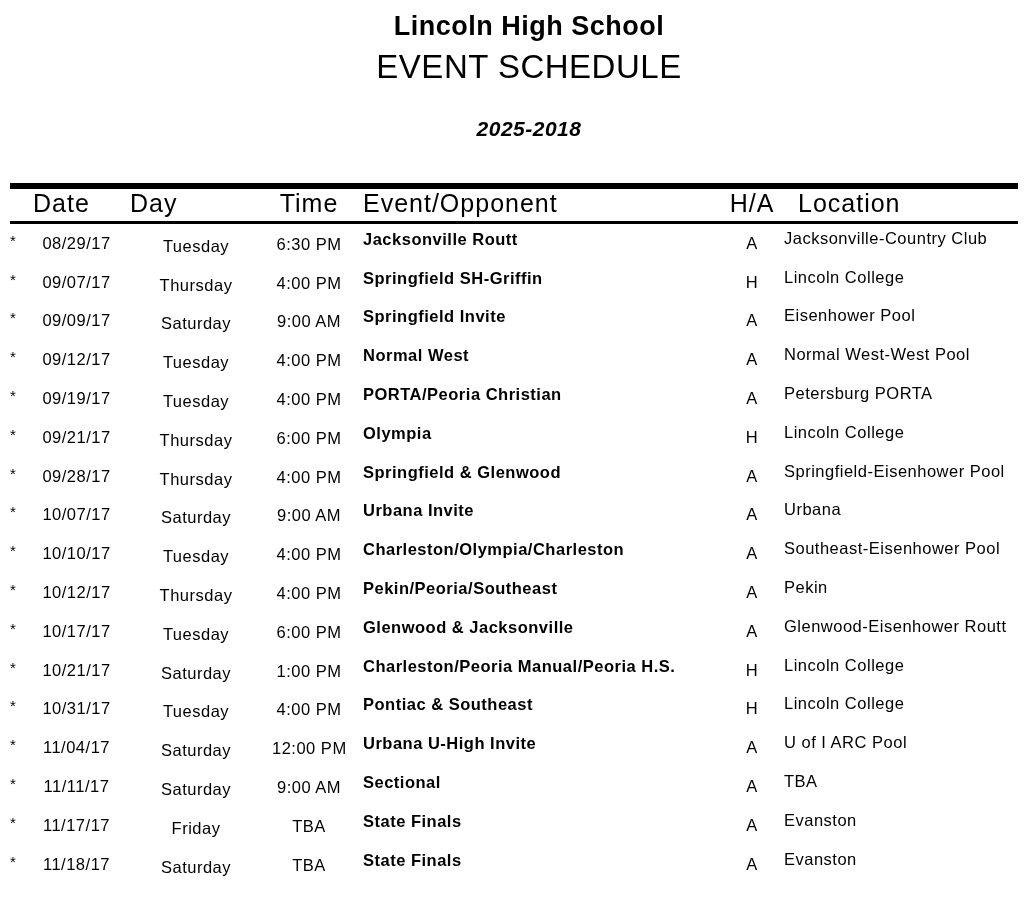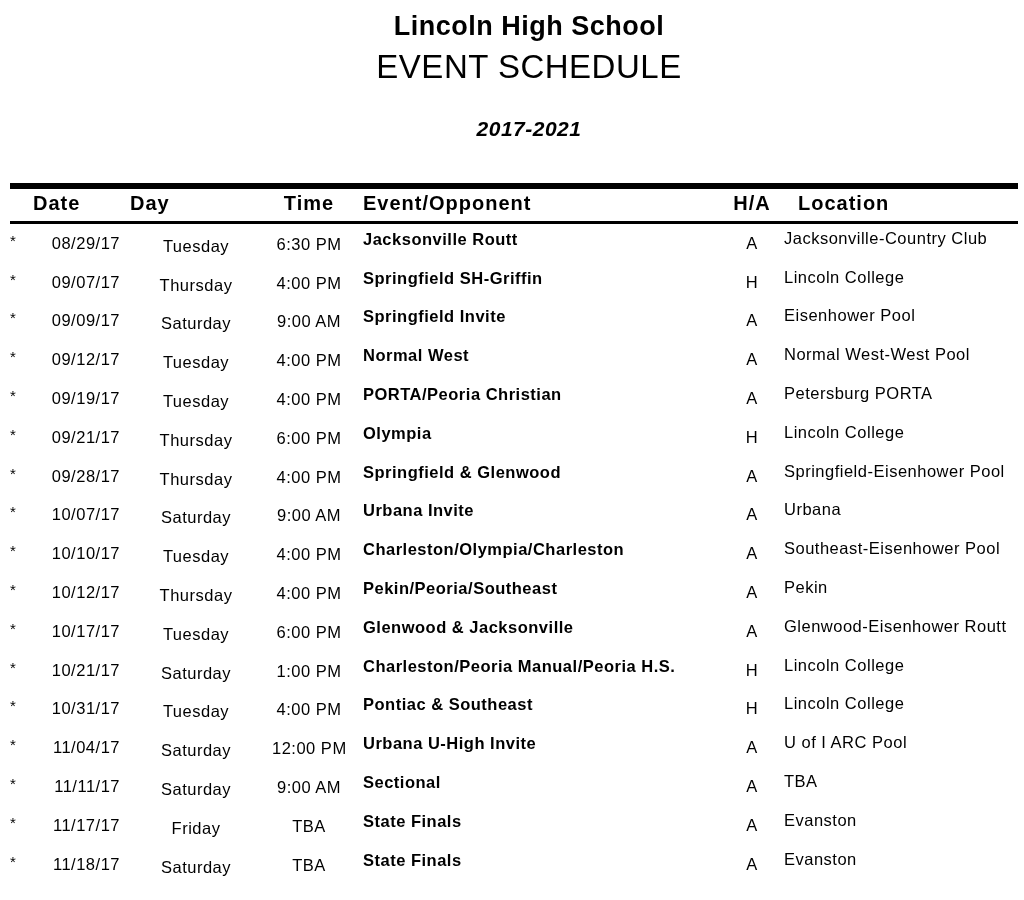--- a/index.html
+++ b/index.html
@@ -45,22 +45,22 @@
   col.w-date  { width: 90px; }
   col.w-day   { width: 152px; }
   col.w-time  { width: 74px; }
   col.w-event { width: 380px; }
   col.w-ha    { width: 52px; }
   col.w-loc   { width: 240px; }
 
   thead tr { height: 35px; }
   thead th {
     padding: 0;
-    font-size: 20px;
-    font-weight: bold;
+    font-size: 25px;
+    font-weight: normal;
     letter-spacing: 1px;
     vertical-align: middle;
     white-space: nowrap;
     transform: translateY(-3px);
   }
   th.c-date  { text-align: left; padding-left: 3px; }
   th.c-day   { text-align: left; padding-left: 10px; }
   th.c-time  { text-align: center; }
   th.c-event { text-align: left; padding-left: 17px; margin-top: 7px; }
   th.c-ha    { text-align: center; }
@@ -68,35 +68,35 @@
 
   tbody td {
     height: 38.8px;
     padding: 0;
     font-size: 16.5px;
     letter-spacing: 0.5px;
     vertical-align: middle;
     white-space: nowrap;
   }
   td.c-star  { text-align: left; font-size: 15px; transform: translateY(-3px); }
-  td.c-date  { text-align: right; padding-left: 3px; }
+  td.c-date  { text-align: center; padding-left: 3px; }
   td.c-day   { text-align: center; transform: translateY(3px); }
   td.c-time  { text-align: center; transform: translateY(1px); }
   td.c-event { text-align: left; padding-left: 17px; transform: translateY(-4px); font-weight: bold; }
   td.c-ha    { text-align: center; }
   td.c-loc   { text-align: left; padding-left: 6px; transform: translateY(-5px); }
 </style>
 </head>
 <body>
 
 <div id="page">
 
   <div class="title-line t-school">Lincoln High School</div>
   <div class="title-line t-title">EVENT SCHEDULE</div>
-  <div class="title-line t-season">2017-2021</div>
+  <div class="title-line t-season">2025-2018</div>
 
   <div class="rule rule-thick"></div>
   <div class="rule rule-thin"></div>
 
   <table class="schedule">
     <colgroup>
       <col class="w-star">
         <col class="w-date">
         <col class="w-day">
         <col class="w-time">

